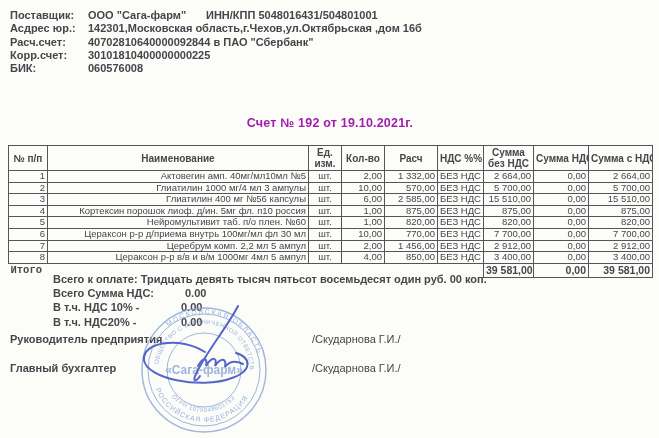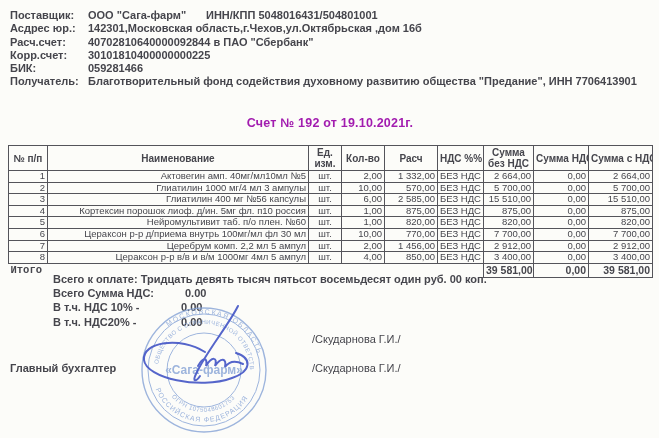--- a/index.html
+++ b/index.html
@@ -83,25 +83,21 @@
     <div class="hline">
       <span class="hlbl">Расч.счет:</span>
       <span>40702810640000092844 в ПАО "Сбербанк"</span>
     </div>
     <div class="hline">
       <span class="hlbl">Корр.счет:</span>
       <span>30101810400000000225</span>
     </div>
     <div class="hline">
       <span class="hlbl">БИК:</span>
-      <span>059281466</span>
-    </div>
-    <div class="hline">
-      <span class="hlbl">Получатель:</span>
-      <span>Благотворительный фонд содействия духовному развитию общества  "Предание", ИНН 7706413901</span>
+      <span>060576008</span>
     </div>
   </div>
 
   <div class="title">Счет № 192  от 19.10.2021г.</div>
 
   <div class="tbl-wrap">
     <table>
       <colgroup>
         <col class="c1">
           <col class="c2">
@@ -245,20 +241,21 @@
     <div class="tline">
       <span class="tlbl">В т.ч. НДС 10% -</span>
       <span class="tval2">0.00</span>
     </div>
     <div class="tline">
       <span class="tlbl">В т.ч. НДС20% -</span>
       <span class="tval2">0.00</span>
     </div>
   </div>
 
+  <div class="sig-row" style="top:333px">Руководитель предприятия</div>
   <div class="sig-name" style="top:333px">/Скударнова Г.И./</div>
   <div class="sig-row" style="top:362px">Главный бухгалтер</div>
   <div class="sig-name" style="top:362px">/Скударнова Г.И./</div>
 
   <svg class="stamp" width="136" height="138" viewBox="0 0 136 138">
     <defs>
       <path id="arc-outer-top" d="M 12,70 A 56,56 0 1 1 124,70" fill="none"></path>
       <path id="arc-outer-bottom" d="M 16,70 A 52,52 0 0 0 120,70" fill="none"></path>
       <path id="arc-inner-top" d="M 22,70 A 46,46 0 1 1 114,70" fill="none"></path>
       <path id="arc-inner-bottom" d="M 26,70 A 42,42 0 0 0 110,70" fill="none"></path>

